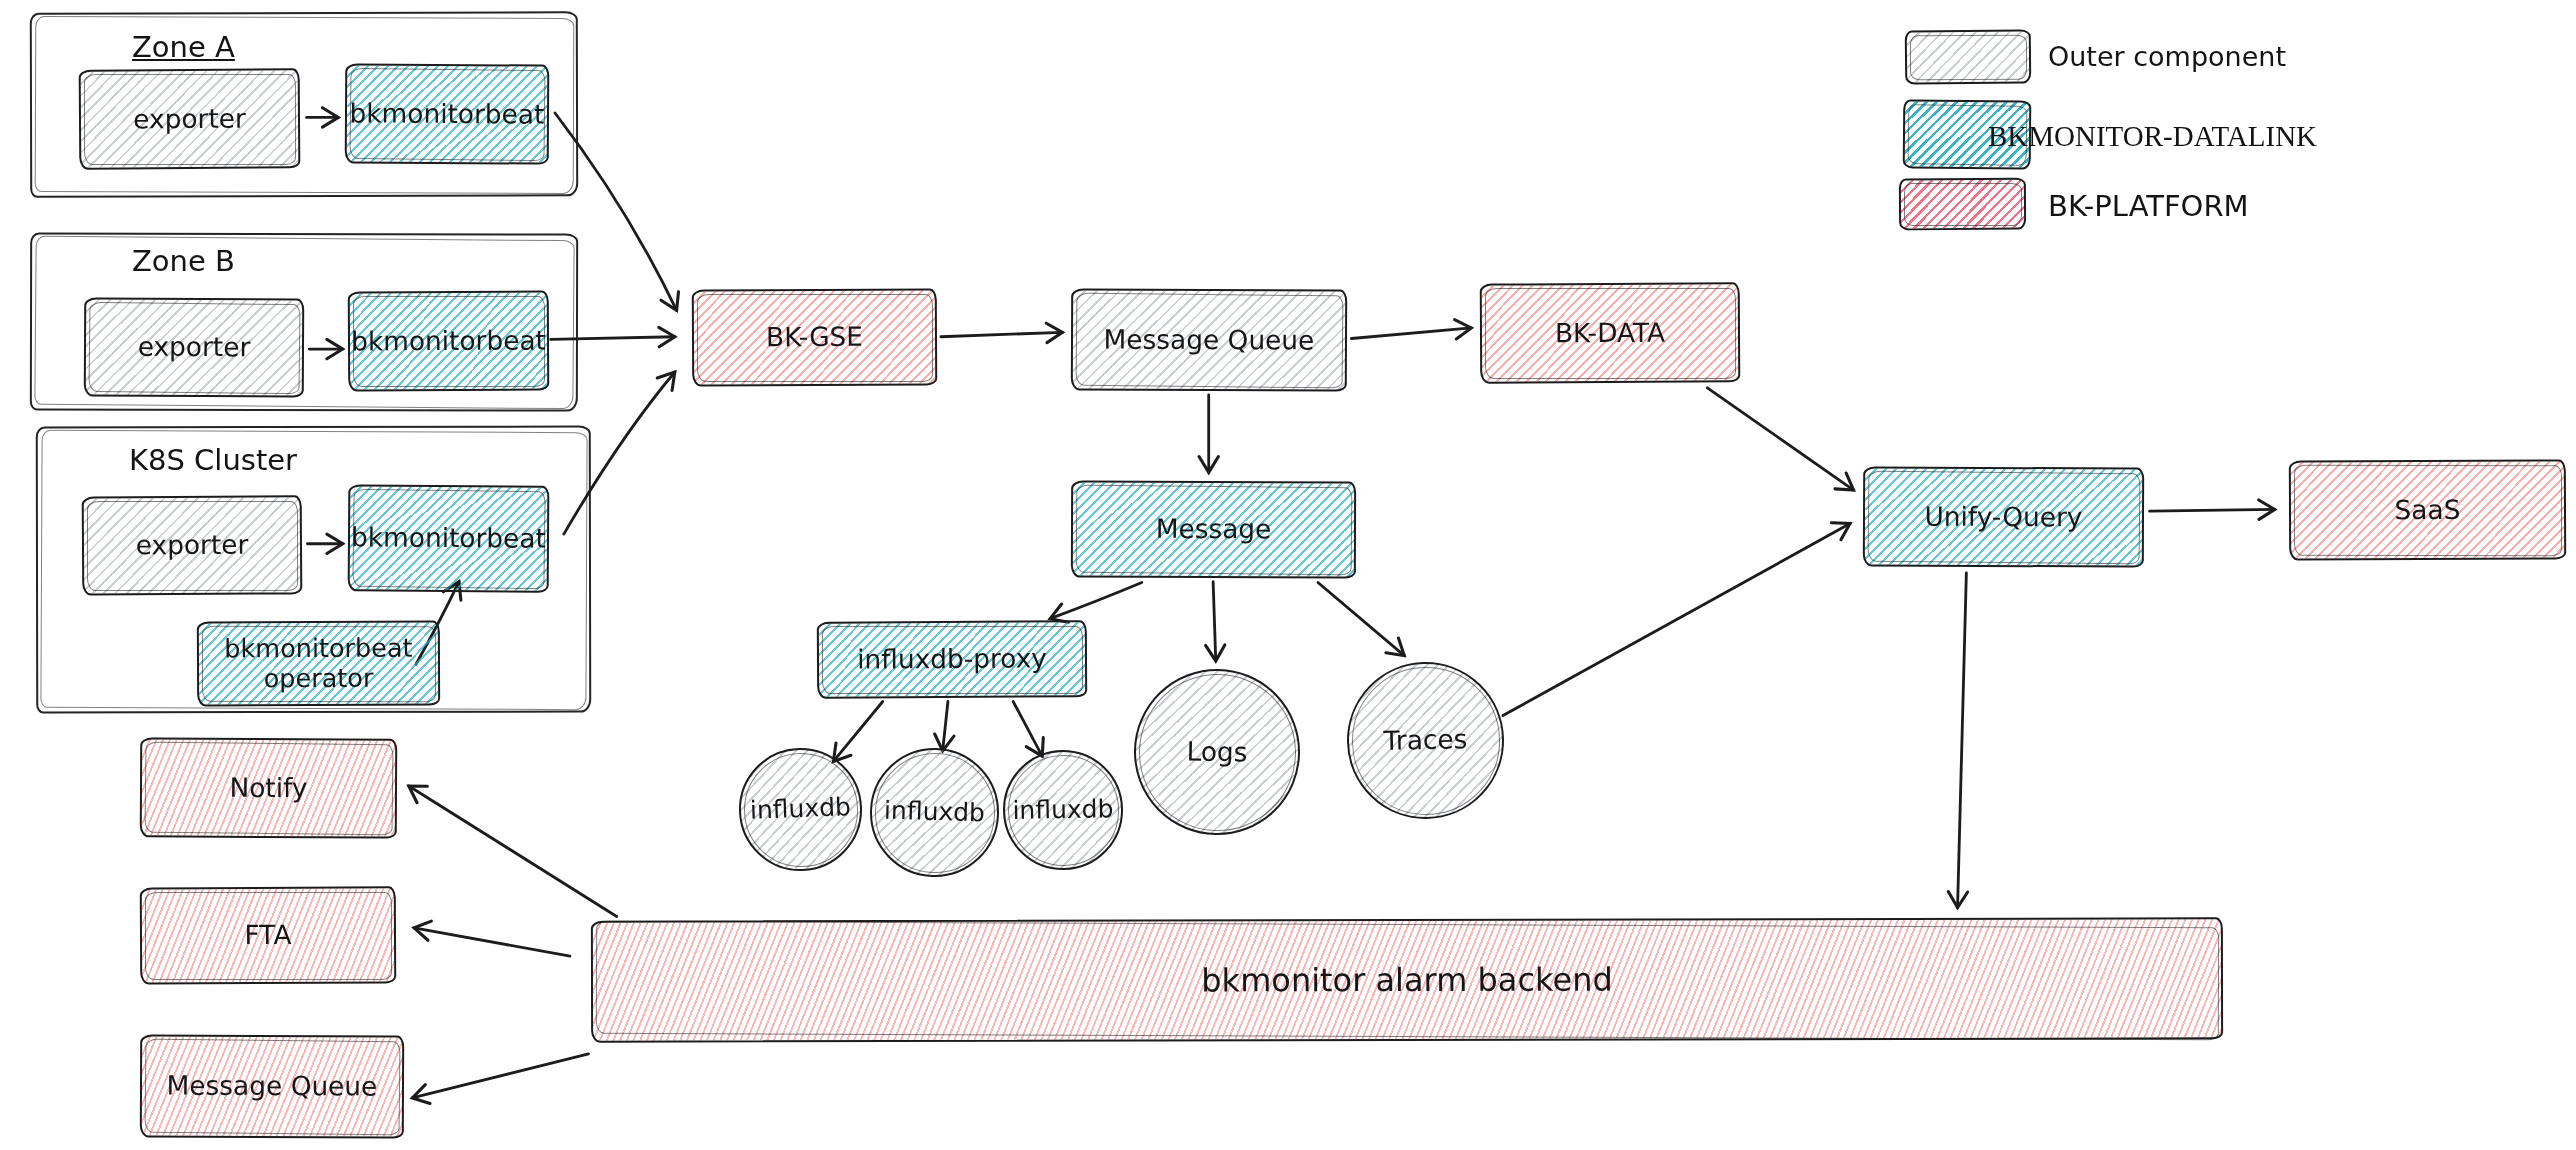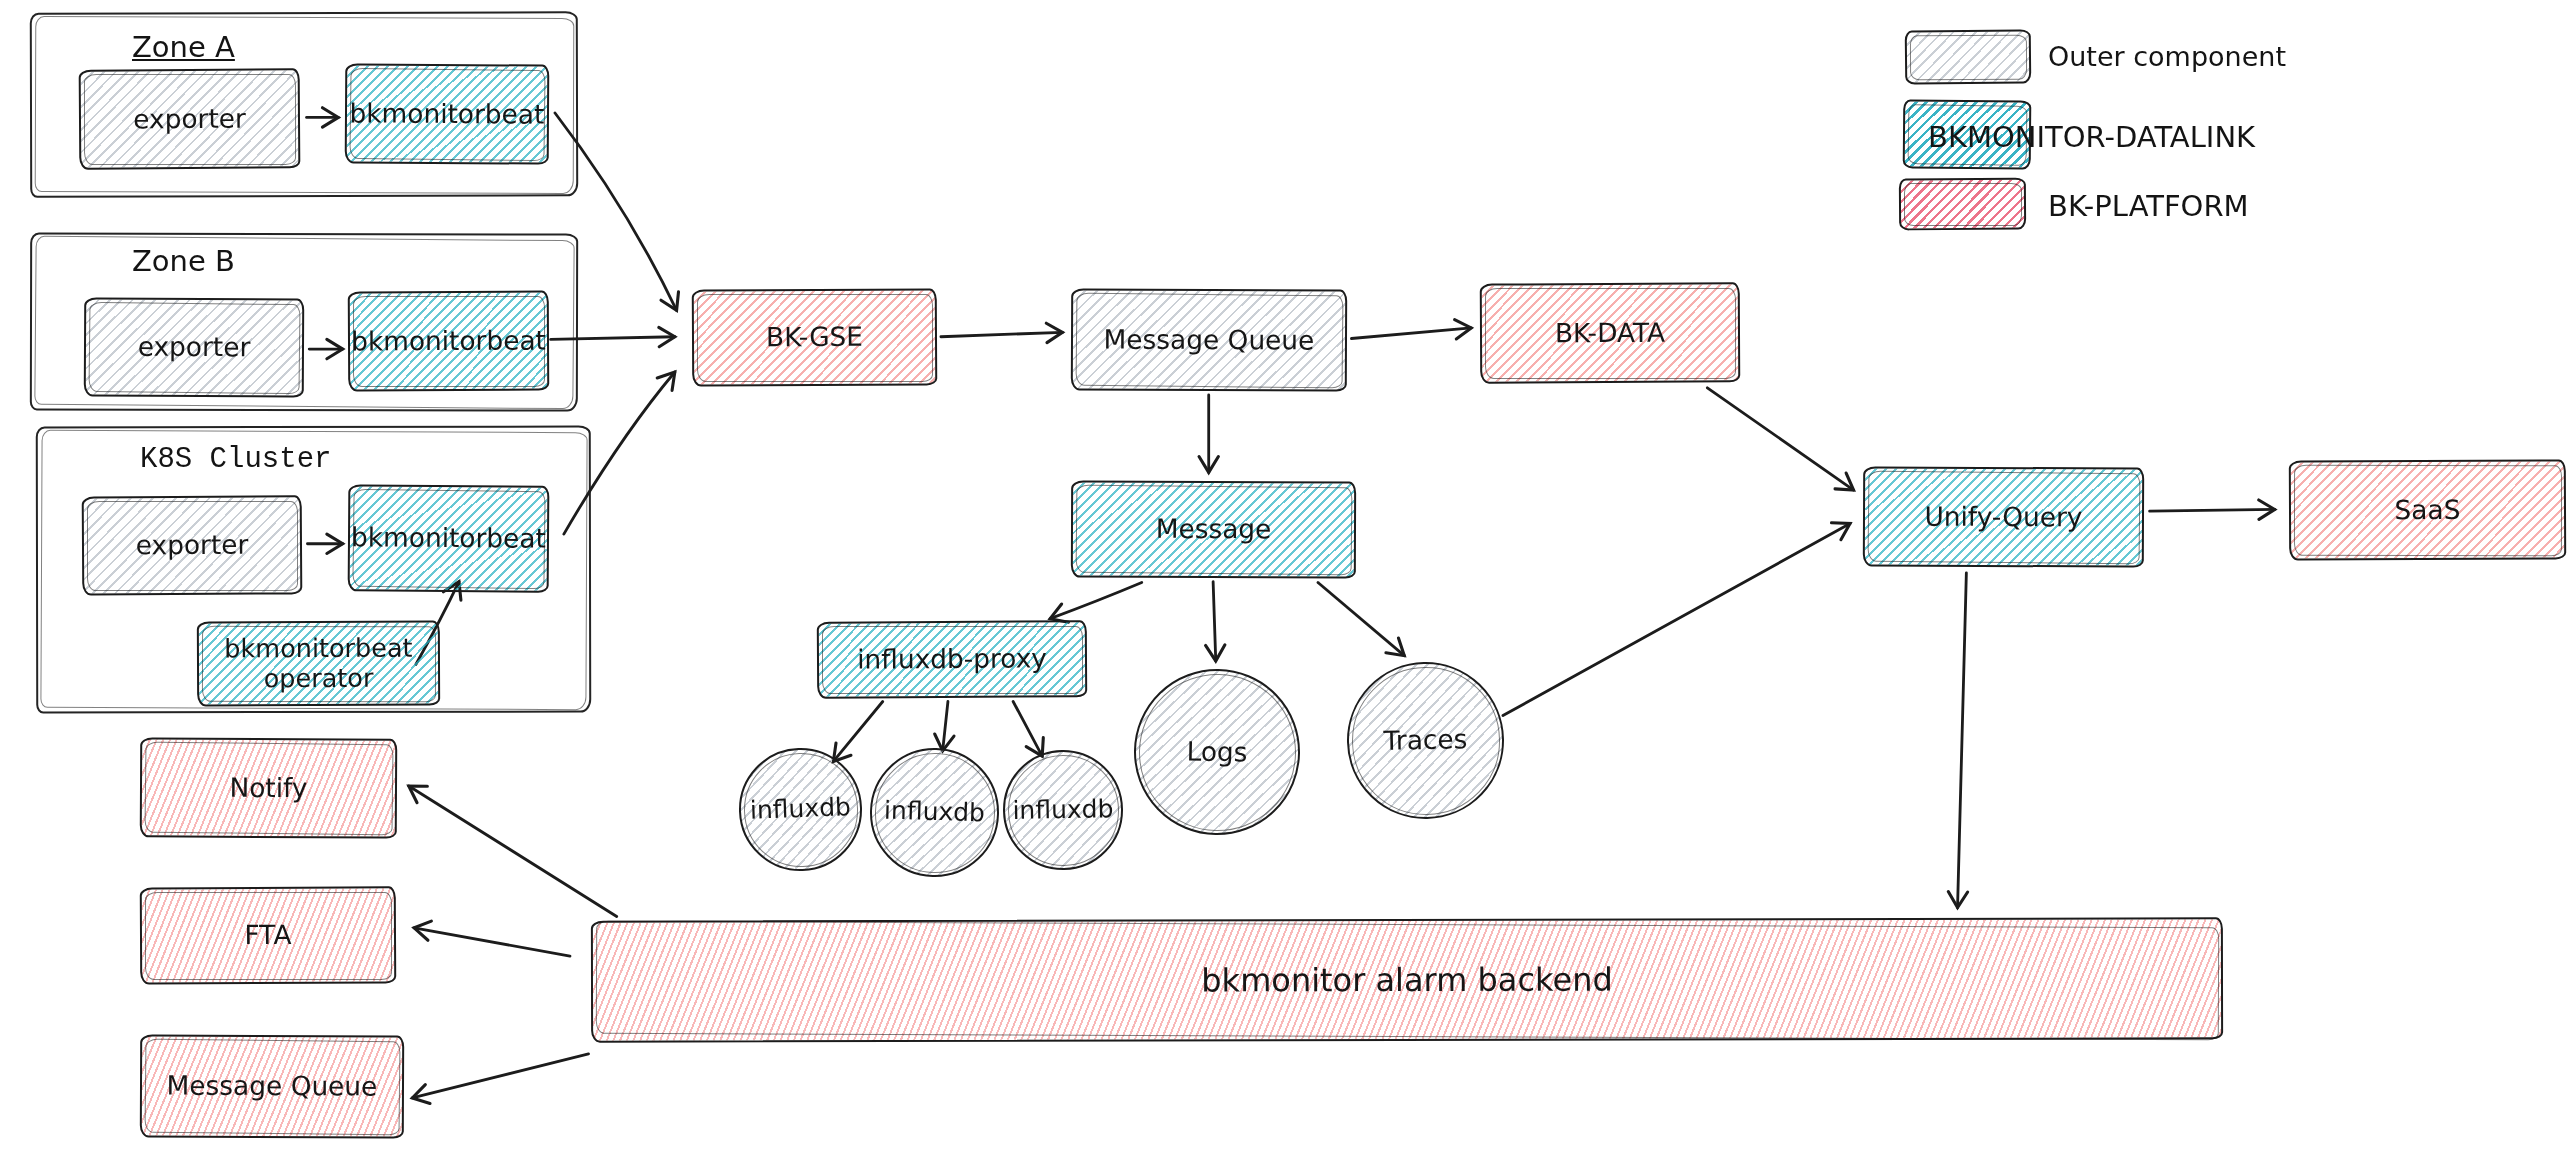--- a/index.html
+++ b/index.html
@@ -38,21 +38,21 @@
   .legend-label{position:absolute;font-size:27px;color:#141414;}
   
   svg.wires{position:absolute;inset:0;pointer-events:none;}
   .edge{fill:none;stroke:#1c1c1c;stroke-width:3.2;stroke-linecap:round;}
   
   #zone-a{left:30px;top:12.3px;width:548px;height:185px;transform:rotate(-.15deg);}
   #zone-b{left:30px;top:233px;width:548px;height:178px;transform:rotate(.12deg);}
   #k8s{left:36px;top:426px;width:555px;height:287px;transform:rotate(-.1deg);}
   #zone-a-label{left:132px;top:30px;text-decoration:underline;}
   #zone-b-label{left:132px;top:244px;}
-  #k8s-label{left:140px;top:443px;font-family:Liberation Mono, monospace;}
+  #k8s-label{left:129px;top:443px;}
   #zone-a-exporter{left:79px;top:69px;width:221px;height:100px;transform:rotate(-.4deg);}
   #zone-a-beat{left:345px;top:64px;width:204px;height:100px;transform:rotate(.35deg);}
   #zone-b-exporter{left:84px;top:298px;width:220px;height:99px;transform:rotate(.3deg);}
   #zone-b-beat{left:348px;top:291px;width:201px;height:100px;transform:rotate(-.3deg);}
   #k8s-exporter{left:82px;top:496px;width:220px;height:99px;transform:rotate(-.35deg);}
   #k8s-beat{left:348px;top:485px;width:201px;height:107px;transform:rotate(.4deg);}
   #k8s-operator{left:197px;top:621px;width:243px;height:85px;font-size:25.5px;transform:rotate(-.25deg);}
   #bk-gse{left:692px;top:289px;width:245px;height:97px;transform:rotate(-.3deg);}
   #mq-mid{left:1071px;top:289px;width:276px;height:102px;transform:rotate(.25deg);}
   #bk-data{left:1480px;top:283px;width:260px;height:100px;transform:rotate(-.3deg);}
@@ -66,21 +66,21 @@
   #unify-query{left:1863px;top:467px;width:281px;height:100px;transform:rotate(.25deg);}
   #saas{left:2289px;top:460px;width:277px;height:100px;transform:rotate(-.25deg);}
   #notify{left:140px;top:738px;width:257px;height:100px;transform:rotate(.3deg);}
   #fta{left:140px;top:887px;width:256px;height:97px;transform:rotate(-.3deg);}
   #alarm-mq{left:140px;top:1035px;width:264px;height:103px;transform:rotate(.25deg);}
   #alarm-bar{left:591px;top:919px;width:1632px;height:122px;font-size:32px;transform:rotate(-.12deg);}
   #legend-swatch-outer{left:1905px;top:30px;width:126px;height:54px;transform:rotate(-.6deg);}
   #legend-swatch-datalink{left:1903px;top:100px;width:128px;height:69px;transform:rotate(.5deg);}
   #legend-swatch-platform{left:1899px;top:178px;width:127px;height:52px;transform:rotate(-.4deg);}
   #legend-label-outer{left:2048px;top:41px;}
-  #legend-label-datalink{left:1928px;top:120px;font-size:29px;}
+  #legend-label-datalink{left:1988px;top:120px;font-size:29px;font-family:Liberation Serif, serif;}
   #legend-label-platform{left:2048px;top:189px;font-size:29px;}
 </style>
 </head>
 <body>
 
 <div class="canvas">
 
   <div class="group" id="zone-a"></div>
   <div class="group-label" id="zone-a-label">Zone A</div>
 

